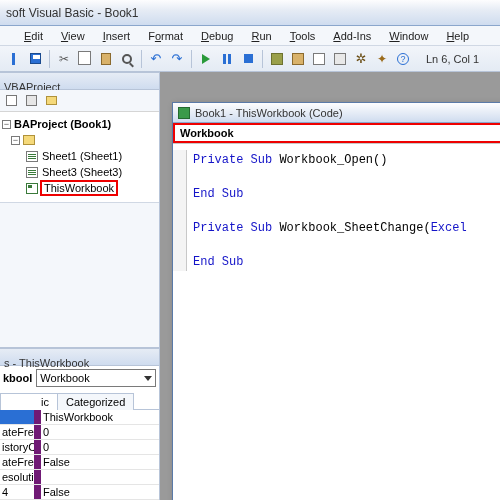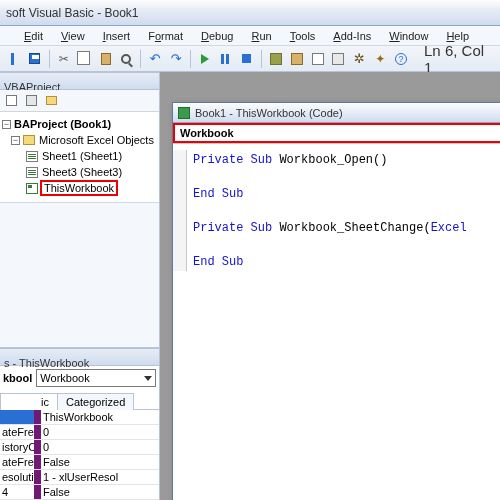--- a/index.html
+++ b/index.html
@@ -50,21 +50,21 @@
   .tb-btn {
     width: 20px; height: 20px;
     display: flex; align-items: center; justify-content: center;
     border: 1px solid transparent;
     border-radius: 2px;
   }
   .tb-sep { width: 1px; height: 18px; background: #b7c4d8; margin: 0 3px; }
   .cursor-pos {
     margin-left: 12px;
     color: #333;
-    font-size: 15px;
+    font-size: 11px;
   }
   
   .ico { display:inline-block; }
   .ico-save { width:11px; height:11px; background:#2a6fd4; border:1px solid #1a4a8e; position:relative;}
   .ico-save::after{content:"";position:absolute;top:1px;left:2px;width:7px;height:4px;background:#fff;}
   .ico-cut { color:#555; font-size:12px;}
   .ico-copy { width:11px;height:12px;border:1px solid #7a7a7a;background:#fff;position:relative;}
   .ico-copy::after{content:"";position:absolute;left:-3px;top:-3px;width:11px;height:12px;border:1px solid #7a7a7a;background:#fff;}
   .ico-paste { width:10px;height:12px;background:#d9b26a;border:1px solid #8b6a2e;position:relative;}
   .ico-find { width:10px;height:10px;border:2px solid #555;border-radius:50%;position:relative;}
@@ -280,21 +280,20 @@
     </div>
     <div class="proj-tree">
       <div class="tree-line">
           <span class="box">−</span>
           <b>BAProject (Book1)</b>
         </div>
       <div class="tree-line">
           <span class="tree-ind" style="width:9px;"></span>
           <span class="box">−</span>
           <span class="folder"></span>
-          <span>Microsoft Excel Objects</span>
         </div>
       <div class="tree-line">
           <span class="tree-ind" style="width:24px;"></span>
           <span class="mod-ic"></span>
           <span>Sheet1 (Sheet1)</span>
         </div>
       <div class="tree-line">
           <span class="tree-ind" style="width:24px;"></span>
           <span class="mod-ic"></span>
           <span>Sheet3 (Sheet3)</span>
@@ -332,21 +331,20 @@
           <div class="prow">
             <div class="pcell-l">istoryC</div>
             <div class="pcell-r">0</div>
           </div>
           <div class="prow">
             <div class="pcell-l">ateFrec</div>
             <div class="pcell-r">False</div>
           </div>
           <div class="prow">
             <div class="pcell-l">esoluti</div>
-            <div class="pcell-r">1 - xlUserResol</div>
           </div>
           <div class="prow">
             <div class="pcell-l">4</div>
             <div class="pcell-r">False</div>
           </div>
         </div>
     </div>
   </div>
 
   <div class="mdi">

